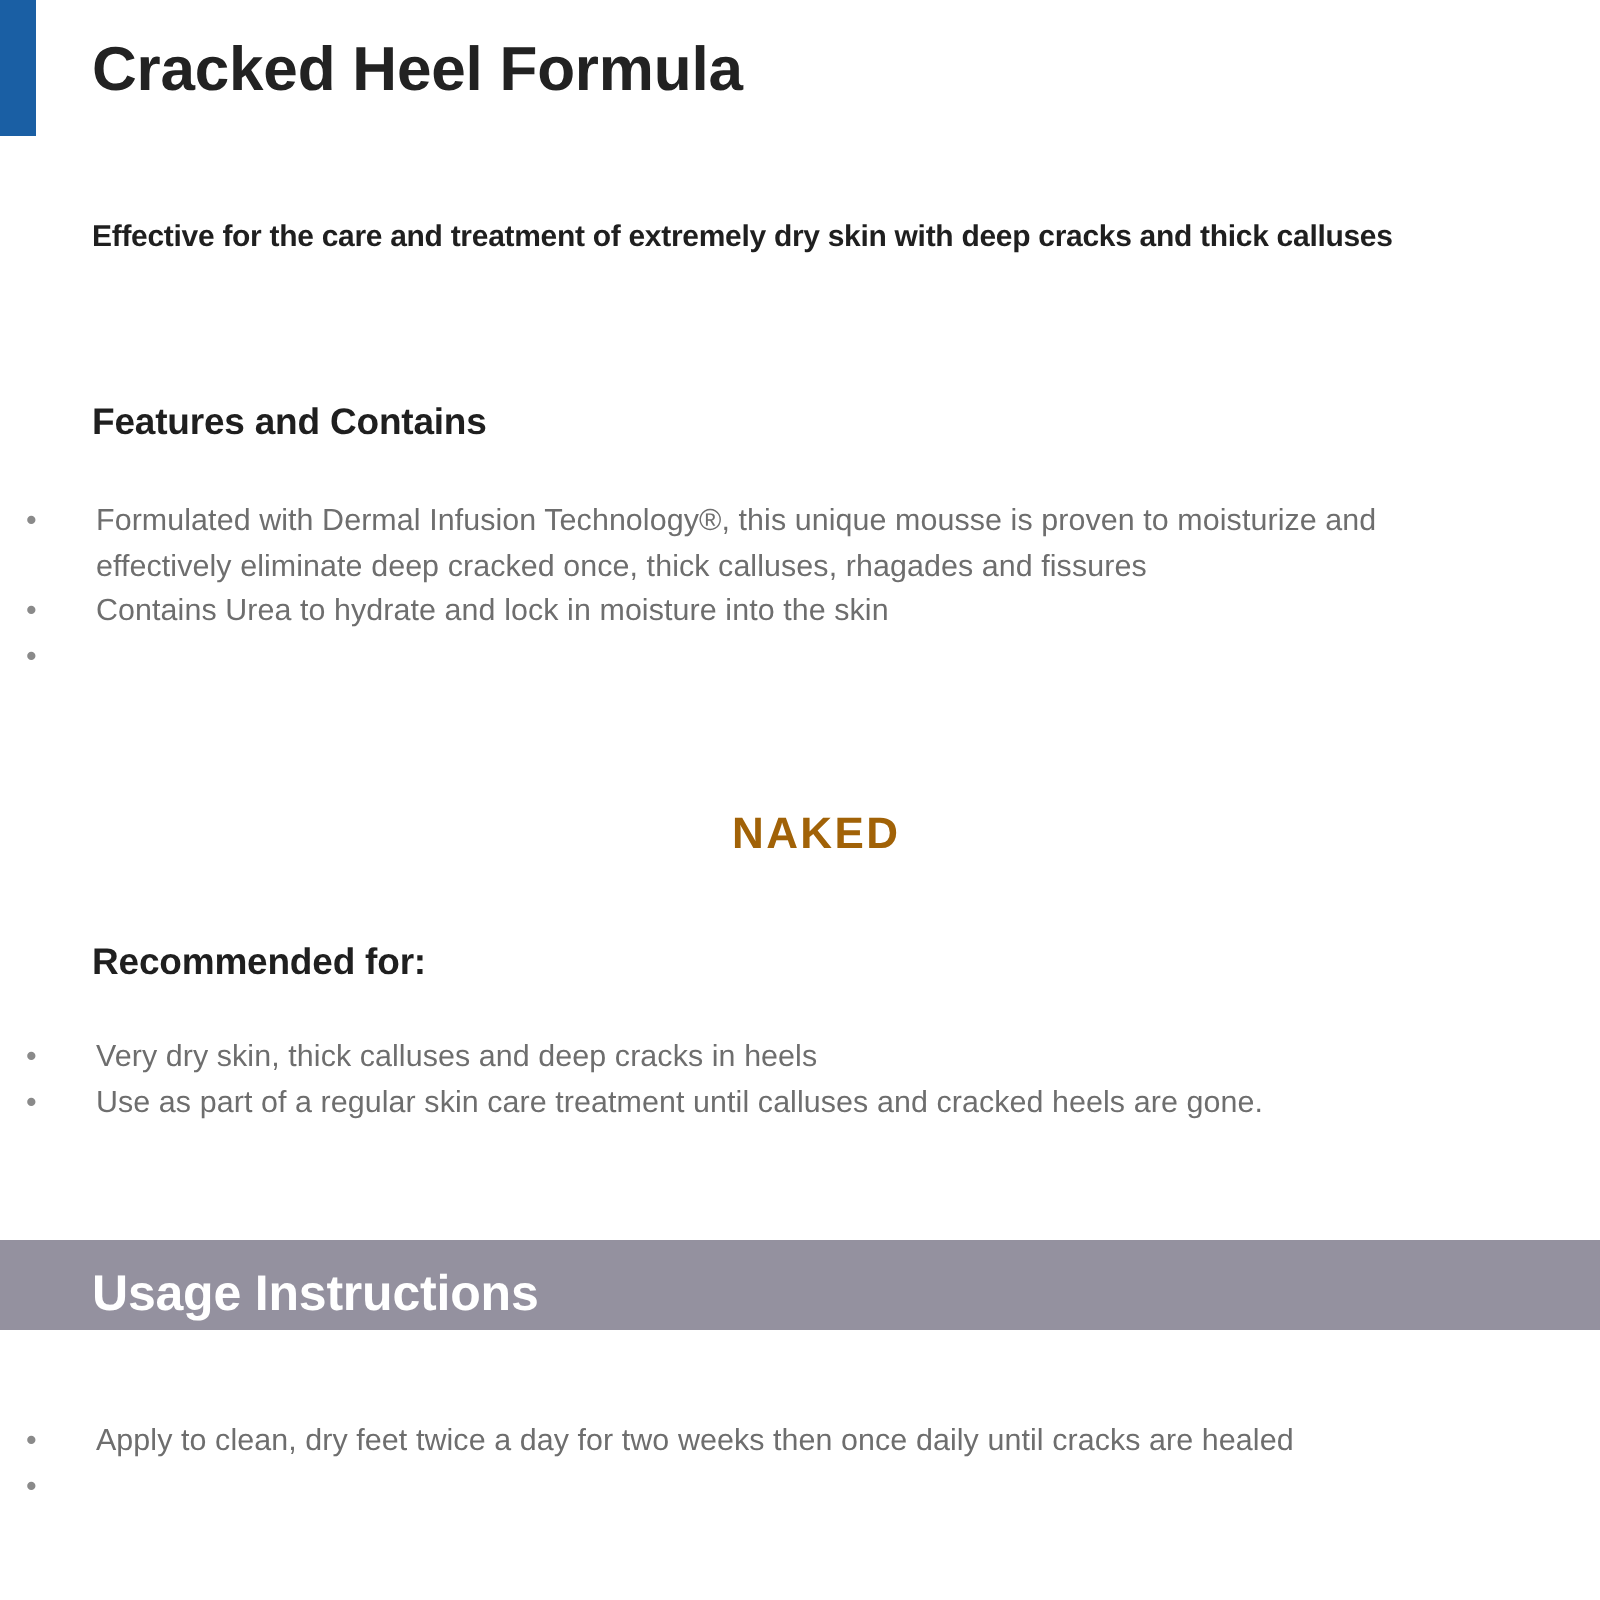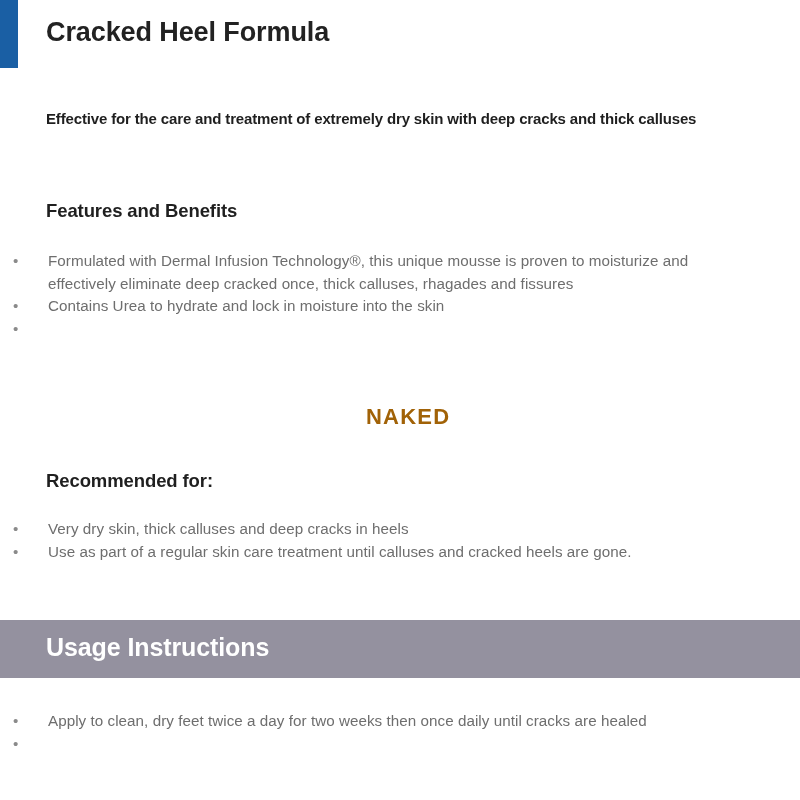--- a/index.html
+++ b/index.html
@@ -35,21 +35,21 @@
     left: 0;
     top: 0;
     width: 18px;
     height: 68px;
     background: #1a5fa4;
   }
   .doc-title {
     position: absolute;
     left: 46px;
     top: 17px;
-    font-size: 27px;
+    font-size: 31px;
     font-weight: bold;
     color: #222222;
     letter-spacing: -0.1px;
     white-space: nowrap;
   }
 
   
   .subtitle {
     position: absolute;
     left: 46px;
@@ -106,21 +106,21 @@
   .bullet-item .txt {
     display: block;
   }
 
   
   .usage-banner {
     position: absolute;
     left: 0;
     top: 620px;
     width: 800px;
-    height: 58px;
+    height: 45px;
     background: #94919f;
   }
   .usage-banner-title {
     position: absolute;
     left: 46px;
     top: 13px;
     font-size: 25px;
     font-weight: bold;
     color: #ffffff;
     letter-spacing: -0.1px;
@@ -145,21 +145,21 @@
 
 <div class="page">
 
   <div class="header">
     <div class="accent-bar"></div>
     <div class="doc-title">Cracked Heel Formula</div>
   </div>
 
   <div class="subtitle">Effective for the care and treatment of extremely dry skin with deep cracks and thick calluses</div>
 
-  <div class="section-heading heading-features">Features and Benefits</div>
+  <div class="section-heading heading-features">Features and Contains</div>
   <div class="bullet-list bullets-features">
     <div class="bullet-item">
       <span class="dot">•</span>
       <span class="txt">Formulated with Dermal Infusion Technology®, this unique mousse is proven to moisturize and effectively eliminate deep cracked once, thick calluses, rhagades and fissures</span>
     </div>
     <div class="bullet-item">
       <span class="dot">•</span>
       <span class="txt">Contains Urea to hydrate and lock in moisture into the skin</span>
     </div>
     <div class="bullet-item">

